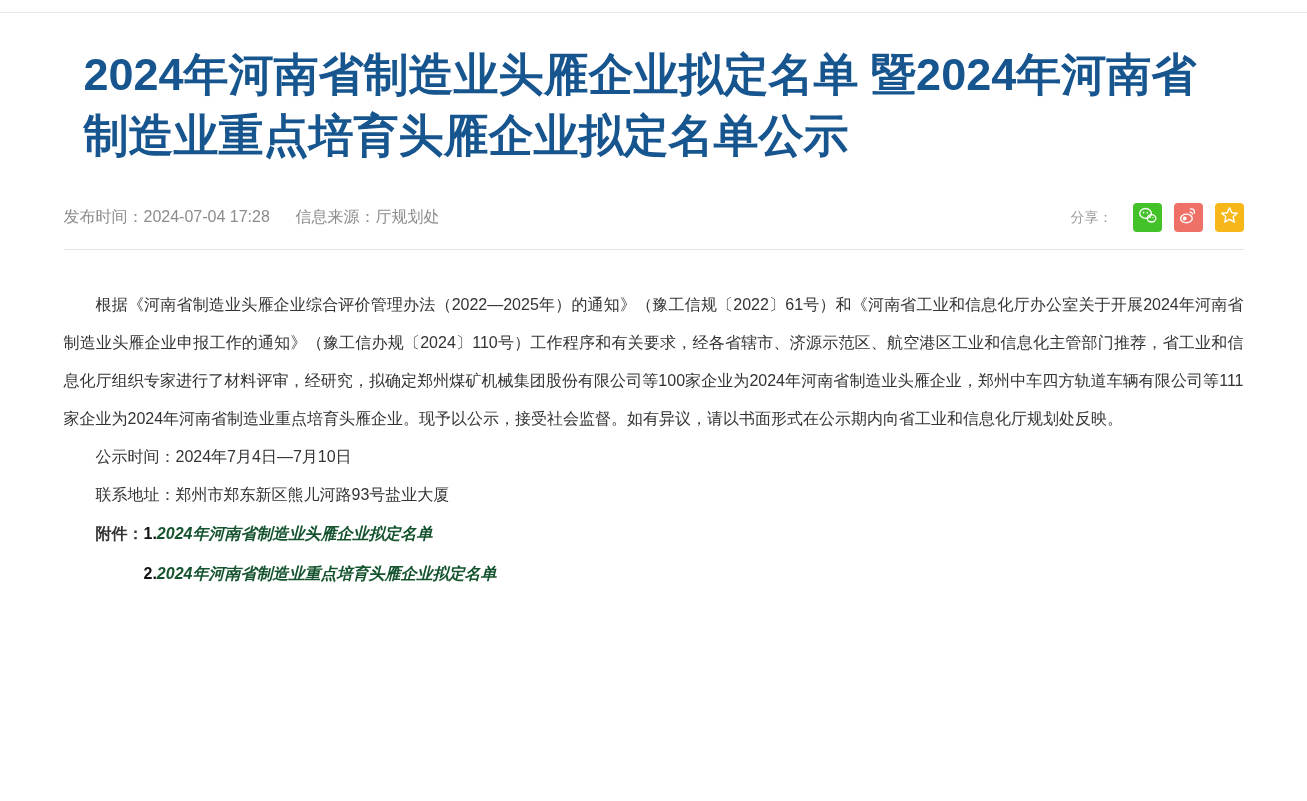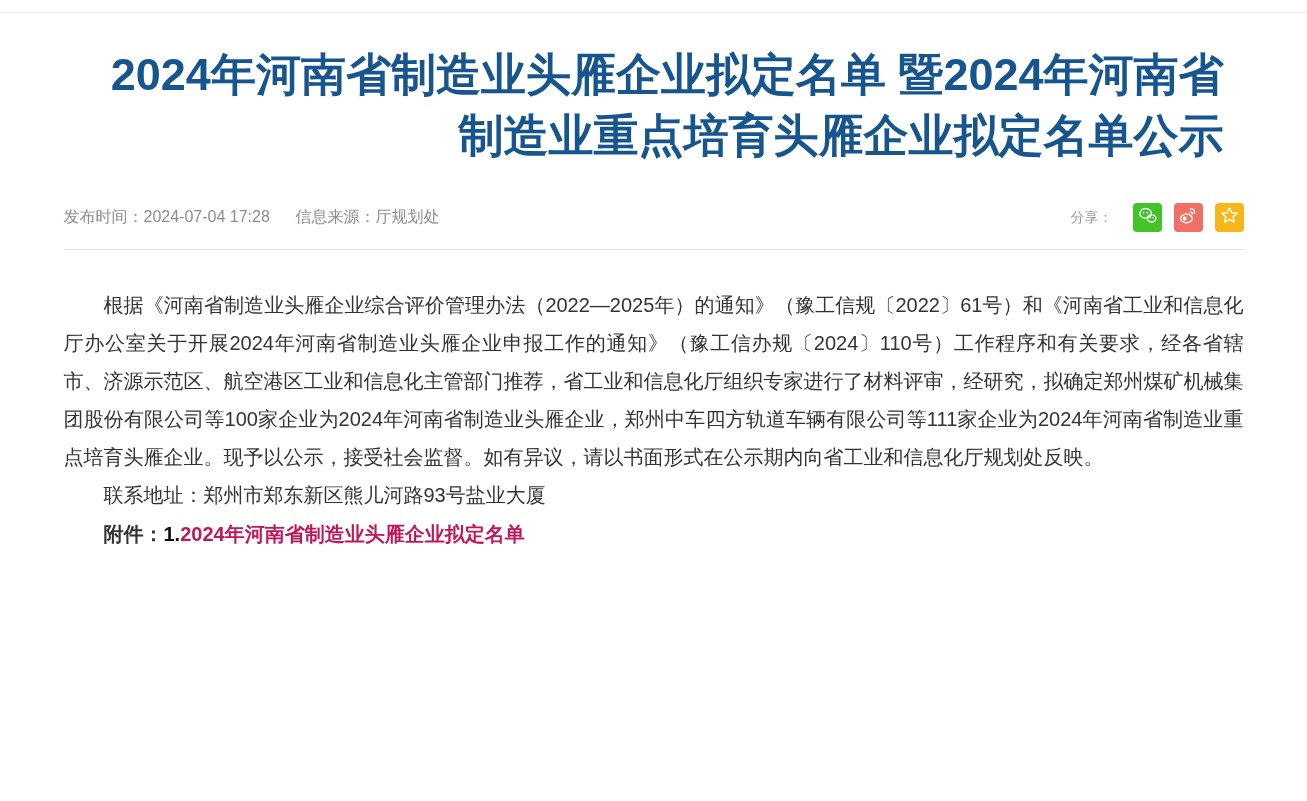--- a/index.html
+++ b/index.html
@@ -14,21 +14,21 @@
   }
   .top-line { height: 13px; border-bottom: 1px solid #e9e9e9; }
   .container { width: 1180px; margin: 0 auto; padding-bottom: 80px; }
 
   .title {
     width: 1140px;
     margin: 32px auto 0;
     font-size: 45px;
     line-height: 1.35;
     font-weight: bold;
-    text-align: right;
+    text-align: left;
     color: #17558f;
   }
 
   .meta-row {
     margin-top: 36px;
     display: flex;
     align-items: center;
     height: 30px;
   }
   .meta-center {
@@ -58,33 +58,34 @@
   .share-btn.qzone  { background: #f7b718; }
 
   .divider {
     border: none;
     border-top: 1px solid #e4e4e4;
     margin: 16px 0 0 0;
   }
 
   .article { padding-top: 36px; }
   .article p {
-    font-size: 20px;
+    font-size: 16px;
     line-height: 38px;
     color: #333333;
     text-align: justify;
   }
   .indent { text-indent: 2em; }
   .attach { font-weight: bold; line-height: 40px !important; text-align: left !important; }
   .attach-2 { padding-left: 5em; }
   .attach-num { color: #111111; }
   .attach-link {
-    color: #be185d;
+    color: #14532d;
     text-decoration: none;
     cursor: pointer;
+    font-style: italic;
   }
   .date-line { text-align: right !important; margin-top: 2px; }
 </style>
 </head>
 <body>
 
 <div class="top-line"></div>
 
 <div class="container">
 
@@ -130,22 +131,24 @@
         </span>
       </a>
     </div>
   </div>
 
   <hr class="divider">
 
   <div class="article">
     <p class="indent">根据《河南省制造业头雁企业综合评价管理办法（2022—2025年）的通知》（豫工信规〔2022〕61号）和《河南省工业和信息化厅办公室关于开展2024年河南省制造业头雁企业申报工作的通知》（豫工信办规〔2024〕110号）工作程序和有关要求，经各省辖市、济源示范区、航空港区工业和信息化主管部门推荐，省工业和信息化厅组织专家进行了材料评审，经研究，拟确定郑州煤矿机械集团股份有限公司等100家企业为2024年河南省制造业头雁企业，郑州中车四方轨道车辆有限公司等111家企业为2024年河南省制造业重点培育头雁企业。现予以公示，接受社会监督。如有异议，请以书面形式在公示期内向省工业和信息化厅规划处反映。</p>
 
+    <p class="indent"><span>公示时间：</span><span>2024年7月4日—7月10日</span></p>
 
 
     <p class="indent"><span>联系地址：</span><span>郑州市郑东新区熊儿河路93号盐业大厦</span></p>
 
     <p class="indent attach"><span>附件：</span><span class="attach-num">1.</span><a class="attach-link">2024年河南省制造业头雁企业拟定名单</a></p>
 
+    <p class="attach attach-2"><span class="attach-num">2.</span><a class="attach-link">2024年河南省制造业重点培育头雁企业拟定名单</a></p>
 
   </div>
 
 </div>
 
 </body></html>

